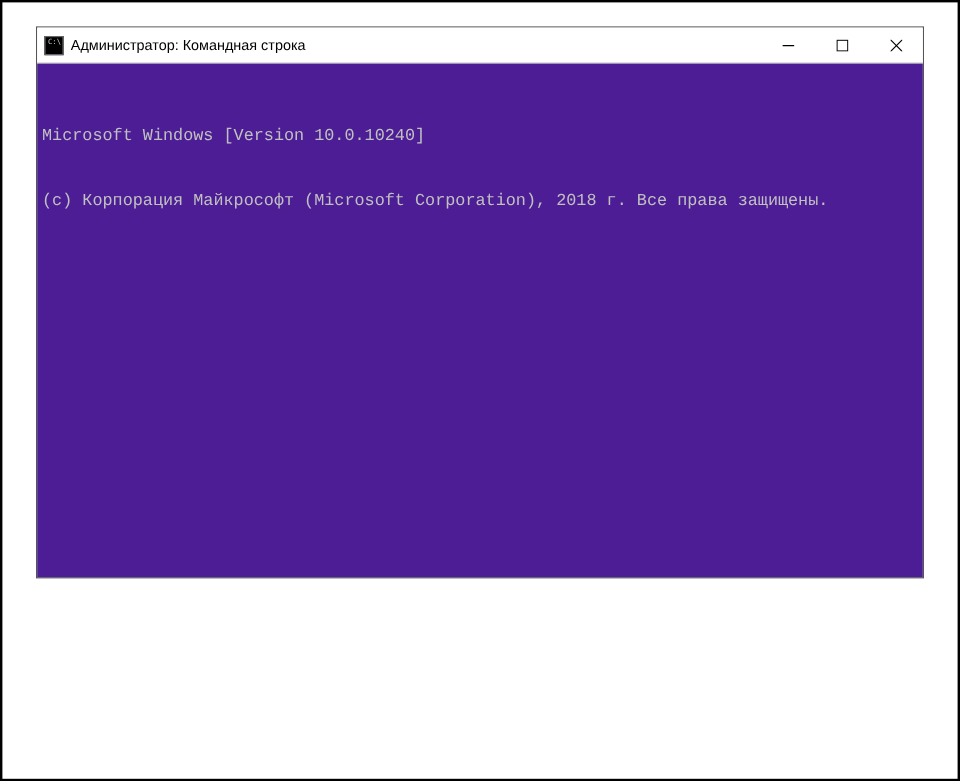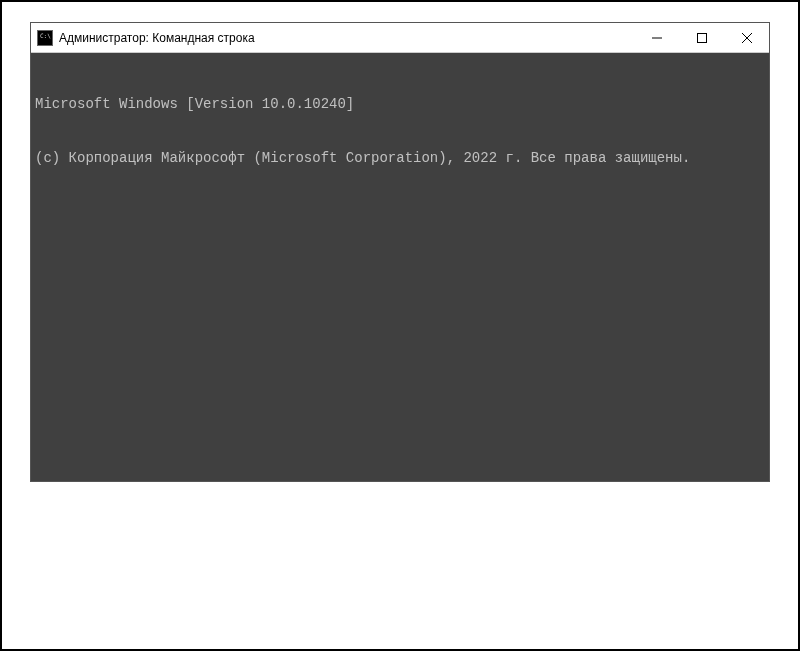--- a/index.html
+++ b/index.html
@@ -78,26 +78,26 @@
       border: none;
       font-family: "Segoe UI", sans-serif;
       cursor: pointer;
     }
     .win-btn svg {
       width: 10px;
       height: 10px;
     }
     .console {
       flex: 1;
-      background: #404040;
+      background: #4c1d95;
       color: #c0c0c0;
       font-family: Consolas, "Courier New", monospace;
       font-size: 14px;
       line-height: 18px;
-      padding: 6px 4px;
+      padding: 16px 4px;
       overflow: hidden;
       white-space: pre;
     }
     .console-line {
       white-space: pre;
     }
     .prompt-line {
       display: inline;
     }
     .command-text {
@@ -146,16 +146,16 @@
       <button class="win-btn close">
         <svg viewBox="0 0 10 10">
           <line x1="0" y1="0" x2="10" y2="10" stroke="#000" stroke-width="1"></line>
           <line x1="10" y1="0" x2="0" y2="10" stroke="#000" stroke-width="1"></line>
         </svg>
       </button>
     </div>
   </div>
   <div class="console">
     <div class="console-line">Microsoft Windows [Version 10.0.10240]</div>
-    <div class="console-line">(c) Корпорация Майкрософт (Microsoft Corporation), 2022 г. Все права защищены.</div>
+    <div class="console-line">(c) Корпорация Майкрософт (Microsoft Corporation), 2018 г. Все права защищены.</div>
     <div class="console-line"></div>
   </div>
 </div>
 
 </body></html>

